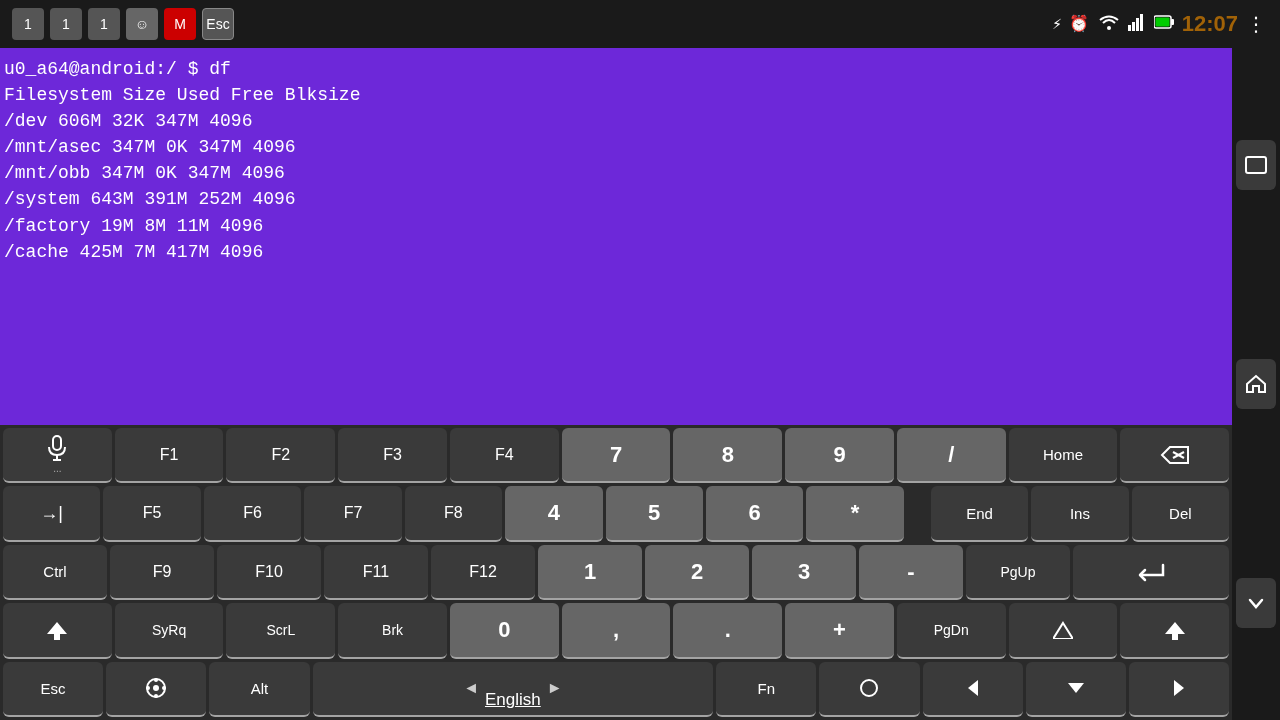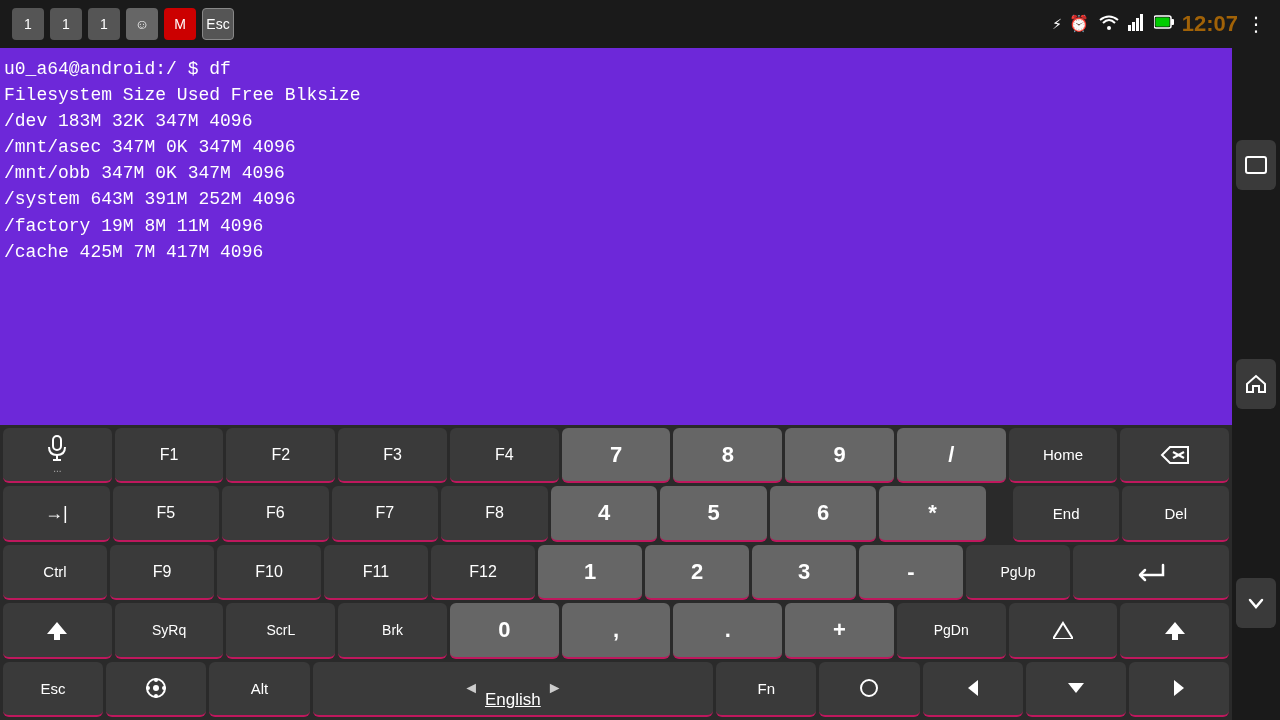--- a/index.html
+++ b/index.html
@@ -130,21 +130,21 @@
       background: #4a4a4a;
       border-radius: 6px;
       display: flex;
       align-items: center;
       justify-content: center;
       color: #fff;
       font-size: 16px;
       font-family: sans-serif;
       font-weight: 500;
       cursor: pointer;
-      border-bottom: 2px solid #be185d;
+      border-bottom: 2px solid #a3a3a3;
       position: relative;
       user-select: none;
     }
 
     .kb-key.highlight {
       background: #666;
       font-size: 22px;
       font-weight: bold;
     }
 
@@ -227,21 +227,21 @@
       </svg>
     </span>
     <span class="status-time">12:07</span>
     <span class="status-dots">⋮</span>
   </div>
 </div>
 
 <div id="terminal">
   <div>u0_a64@android:/ $ df</div>
   <div>Filesystem        Size    Used    Free  Blksize</div>
-  <div>/dev              183M     32K    347M    4096</div>
+  <div>/dev              606M     32K    347M    4096</div>
   <div>/mnt/asec         347M      0K    347M    4096</div>
   <div>/mnt/obb          347M      0K    347M    4096</div>
   <div>/system           643M    391M    252M    4096</div>
   <div>/factory           19M      8M     11M    4096</div>
   <div>/cache            425M      7M    417M    4096</div>
 </div>
 
 <div id="right-panel">
   <div class="panel-btn">
     <svg width="24" height="20" viewBox="0 0 24 20">
@@ -298,20 +298,21 @@
     </div>
     <div class="kb-key dark">F5</div>
     <div class="kb-key dark">F6</div>
     <div class="kb-key dark">F7</div>
     <div class="kb-key dark">F8</div>
     <div class="kb-key highlight">4</div>
     <div class="kb-key highlight">5</div>
     <div class="kb-key highlight">6</div>
     <div class="kb-key highlight">*</div>
     <div class="kb-key dark" style="font-size:15px;margin-left:24px;">End</div>
+    <div class="kb-key dark" style="font-size:15px;">Ins</div>
     <div class="kb-key dark" style="font-size:15px;">Del</div>
   </div>
 
   <div class="kb-row">
     <div class="kb-key dark" style="font-size:15px;">Ctrl</div>
     <div class="kb-key dark">F9</div>
     <div class="kb-key dark">F10</div>
     <div class="kb-key dark">F11</div>
     <div class="kb-key dark">F12</div>
     <div class="kb-key highlight">1</div>

